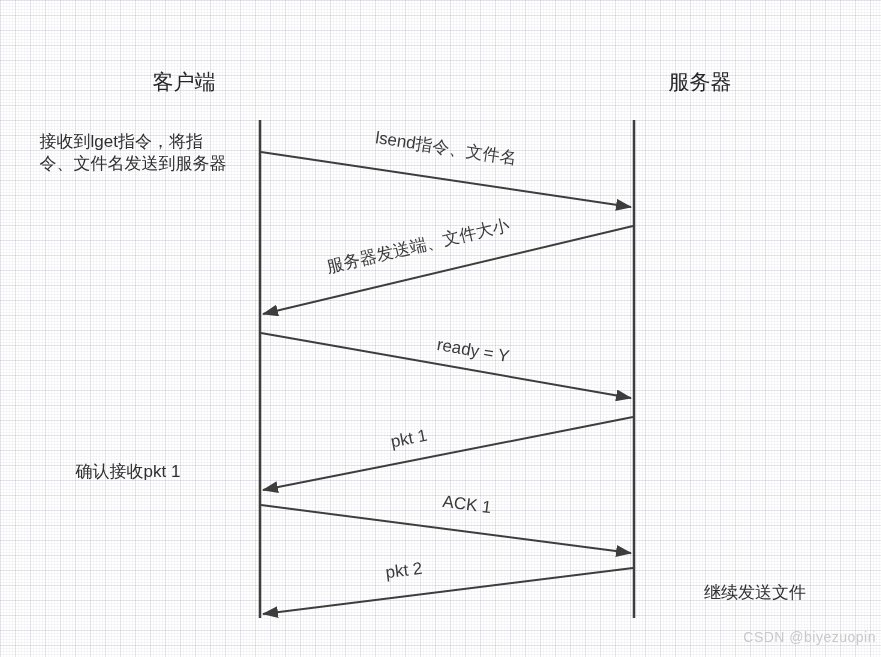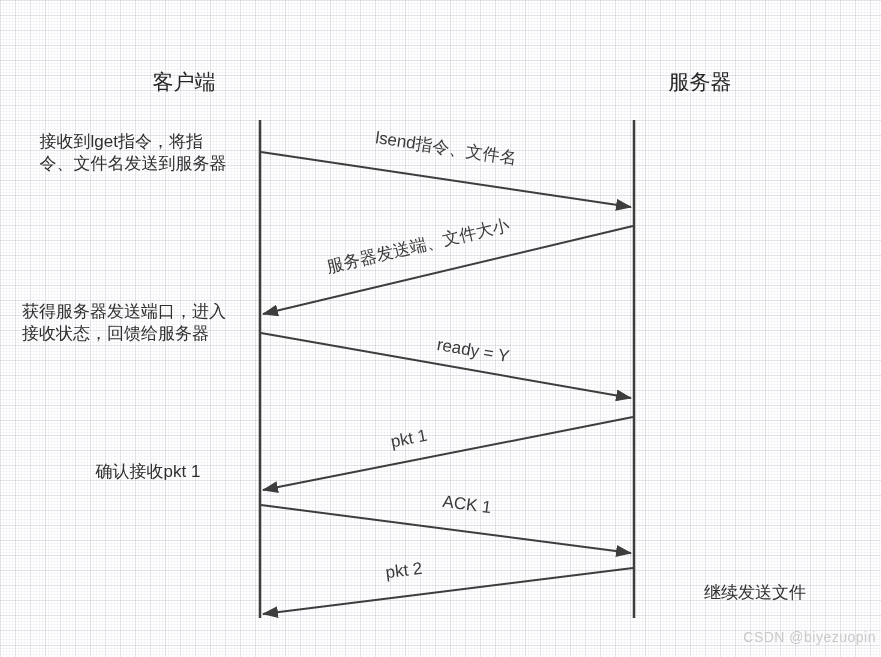--- a/index.html
+++ b/index.html
@@ -91,24 +91,22 @@
 
   <div class="msg-label" style="left:409px; top:439px; transform:translate(-50%,-50%) rotate(-11.1deg);">pkt 1</div>
 
   <div class="msg-label" style="left:467px; top:505px; transform:translate(-50%,-50%) rotate(7.4deg);">ACK 1</div>
 
   <div class="msg-label" style="left:404px; top:571px; transform:translate(-50%,-50%) rotate(-7deg);">pkt 2</div>
 
   <div class="note" style="left:133px; top:131px;">接收到lget指令，将指
 令、文件名发送到服务器</div>
 
-  <div class="note" style="left:124px; top:301px;">获得服务器发送端口，进入
-接收状态，回馈给服务器</div>
 
-  <div class="note" style="left:128px; top:461px;margin-left:20px;">确认接收pkt 1</div>
+  <div class="note" style="left:128px; top:461px;">确认接收pkt 1</div>
 
 
 
   <div class="note" style="left:755px; top:542px;margin-top:40px;">继续发送文件</div>
 
   <div class="watermark">CSDN @biyezuopin</div>
 
 </div>
 
 </body></html>

